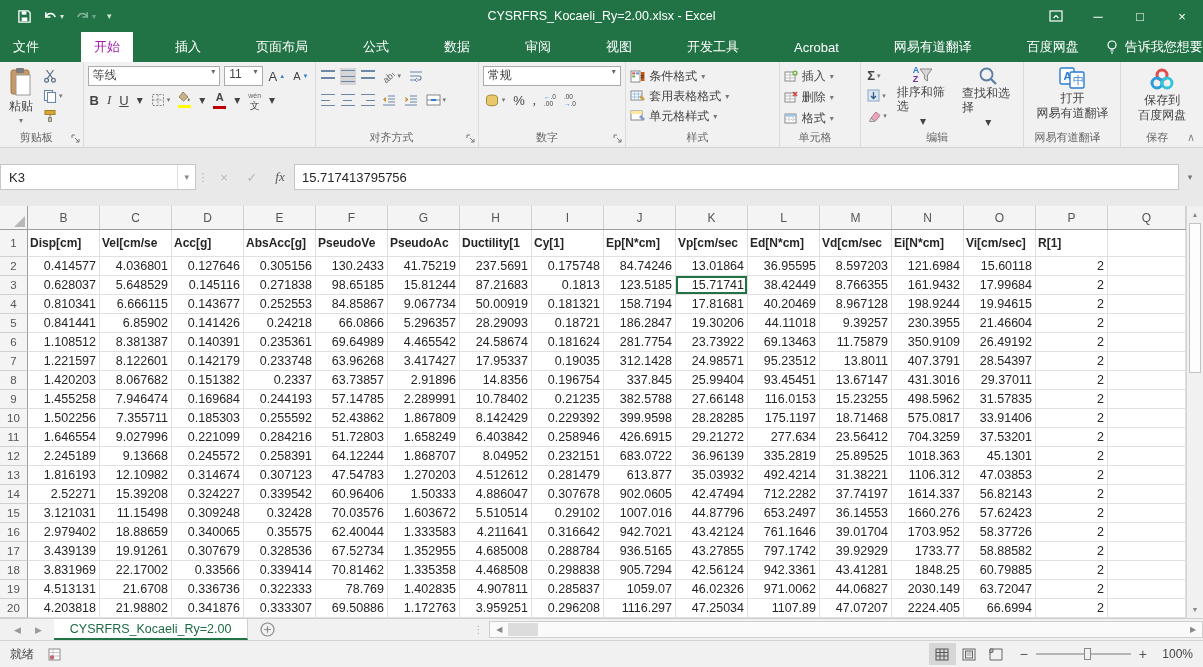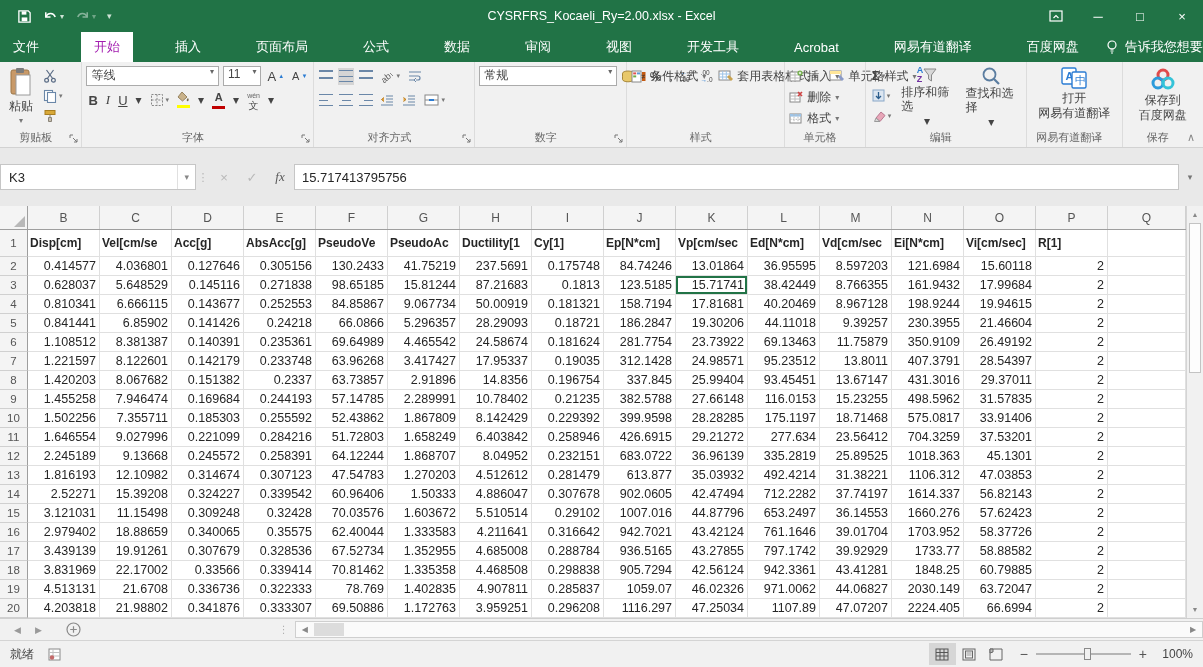--- a/index.html
+++ b/index.html
@@ -278,25 +278,20 @@
           <span class="bar" style="background:#c00000;"></span>
         </span>
         <span class="mini dd">▾</span>
         <span class="mini colorbar">
           <span style="font-size:7px;color:#666;line-height:1;">wén</span>
           <span style="font-size:10px;line-height:1;">文</span>
         </span>
         <span class="mini dd">▾</span>
       </div>
     </div>
-    <div class="rg-label"><span>字体</span>
-      <svg class="launcher" viewBox="0 0 10 10">
-          <path d="M1 1 h3 M1 1 v3 M4 4 l4 4 M8 8 h-3 M8 8 v-3" stroke="#777" fill="none"></path>
-        </svg>
-    </div>
   </div>
 
   <div class="rgroup" style="width:168px;">
     <div class="rg-body" style="flex-direction:column; gap:2px;">
       <div class="rowline">
         <span class="mini alignicon">
             <span class="aline"></span>
             <span class="aline"></span>
           </span>
         <span class="mini alignicon" style="background:#d5d5d5;">
@@ -361,21 +356,21 @@
       </div>
     </div>
     <div class="rg-label"><span>对齐方式</span>
       <svg class="launcher" viewBox="0 0 10 10">
           <path d="M1 1 h3 M1 1 v3 M4 4 l4 4 M8 8 h-3 M8 8 v-3" stroke="#777" fill="none"></path>
         </svg>
     </div>
   </div>
 
   <div class="rgroup" style="width:152px;">
-    <div class="rg-body" style="flex-direction:row; gap:2px;">
+    <div class="rg-body" style="flex-direction:column; gap:2px;">
       <div class="rowline">
         <div class="combo" style="width:138px;">
           <span>常规</span>
             <span class="dd">▾</span>
         </div>
       </div>
       <div class="rowline">
         <span class="mini">
           <svg width="15" height="13" viewBox="0 0 15 13">
               <ellipse cx="7" cy="3.4" rx="5.5" ry="2.4" fill="#e8c86a" stroke="#a8883a"></ellipse>
@@ -401,21 +396,21 @@
       </div>
     </div>
     <div class="rg-label"><span>数字</span>
       <svg class="launcher" viewBox="0 0 10 10">
           <path d="M1 1 h3 M1 1 v3 M4 4 l4 4 M8 8 h-3 M8 8 v-3" stroke="#777" fill="none"></path>
         </svg>
     </div>
   </div>
 
   <div class="rgroup" style="width:158px;">
-    <div class="rg-body" style="flex-direction:row; gap:12px; padding-top:4px;">
+    <div class="rg-body" style="flex-direction:column; gap:0; padding-top:4px;">
       <div class="stylerow">
         <svg width="15" height="13" viewBox="0 0 15 13">
             <rect x="1" y="1" width="9" height="11" fill="#fff" stroke="#888"></rect>
             <rect x="2.2" y="2.4" width="3" height="2" fill="#e05252"></rect>
             <rect x="6" y="2.4" width="3" height="2" fill="#5b9bd5"></rect>
             <rect x="2.2" y="5.4" width="3" height="2" fill="#70ad47"></rect>
             <rect x="11" y="2" width="3.5" height="9" fill="#c55a11"></rect>
             <text x="10.6" y="8.6" font-size="7" fill="#333">≠</text>
           </svg>
         <span>条件格式</span>
@@ -979,20 +974,21 @@
     <div class="vs-track"></div>
     <span class="vs-btn">▼</span>
   </div>
 </div>
 
 <div class="sheetbar">
   <div class="nav-arrows">
     <span>◀</span>
     <span>▶</span>
   </div>
+  <div class="sheettab">CYSRFRS_Kocaeli_Ry=2.00</div>
   <div class="addsheet">
     <svg width="15" height="15" viewBox="0 0 15 15">
         <circle cx="7.5" cy="7.5" r="6.5" fill="none" stroke="#8a8a8a" stroke-width="1.2"></circle>
         <path d="M7.5 4.2 v6.6 M4.2 7.5 h6.6" stroke="#8a8a8a" stroke-width="1.2"></path>
       </svg>
   </div>
   <div class="sb-space"></div>
   <span class="sb-dots">⋮</span>
   <div class="hscroll">
     <span class="hs-btn">◀</span>

